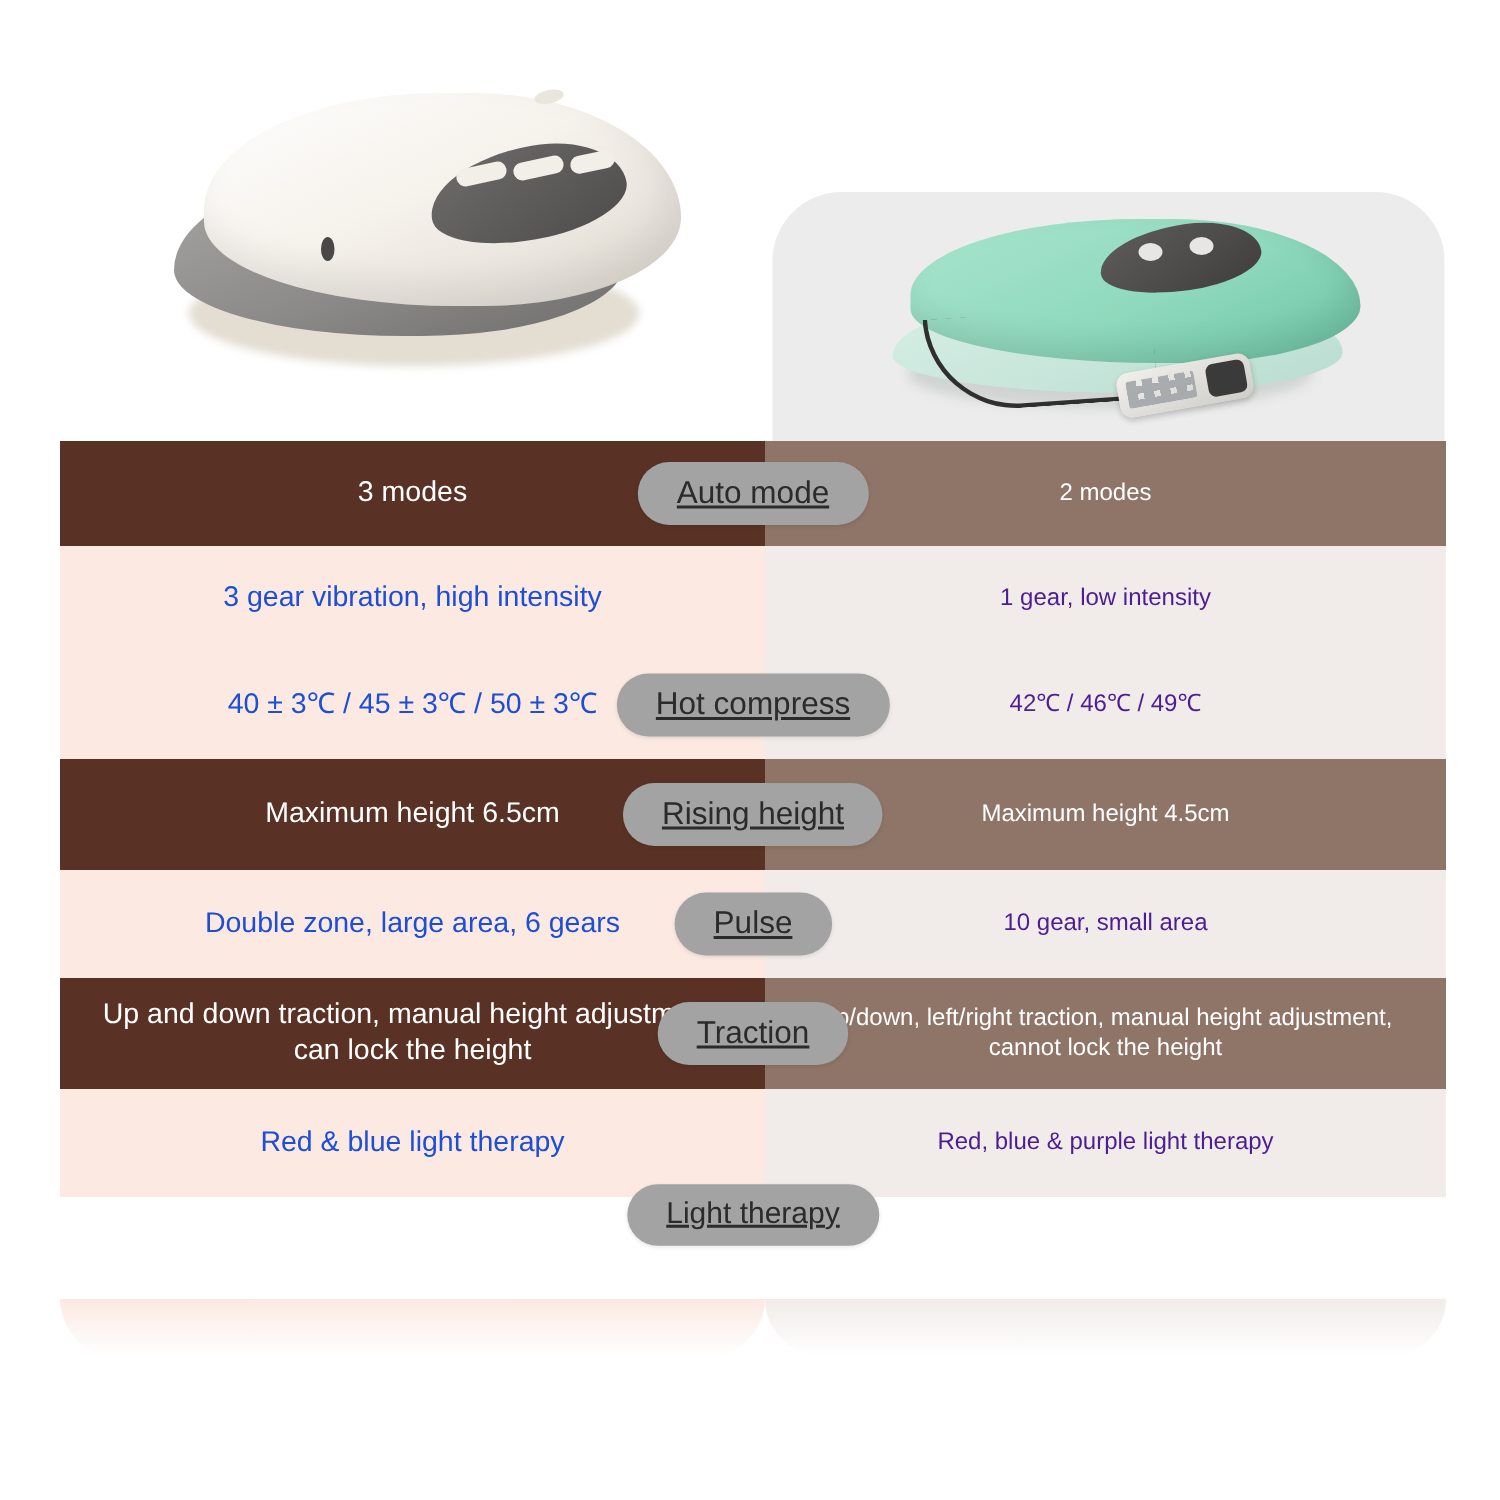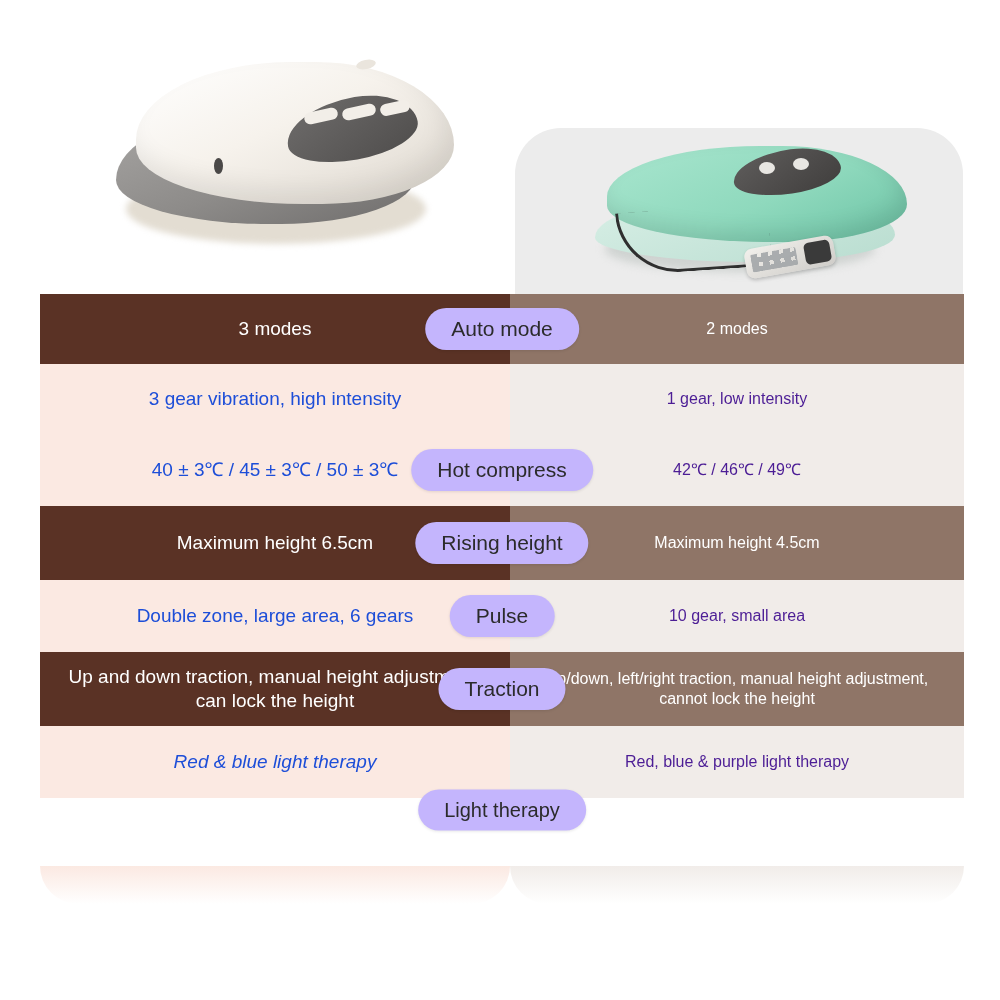--- a/index.html
+++ b/index.html
@@ -230,33 +230,34 @@
   .r-h70 .cell { height: 70px; }
   .r-h72 .cell { height: 72px; }
   .r-h74 .cell { height: 74px; }
 
   
   .pill {
     position: absolute;
     left: 50%;
     top: 50%;
     transform: translate(-50%, -50%);
-    background: #c4b5fd;
+    background: #a3a3a3;
     border-radius: 26px;
     padding: 9px 26px;
     font-size: 21px;
     color: #2b2b2b;
     white-space: nowrap;
     box-shadow: 0 1px 3px rgba(0,0,0,.10);
     z-index: 5;
+    text-decoration: underline;
   }
   .pill.small { font-size: 20px; margin-top: 48px; }
 
   
-  .trow.last .cell.left  { border-radius: 0 0 0 0; font-style: italic; }
+  .trow.last .cell.left  { border-radius: 0 0 0 0; }
 
   
   .bottom-fade {
     position: absolute;
     left: 0; top: 866px;
     width: 1000px; height: 134px;
     background: #ffffff;
   }
   .bottom-fade .lgrad {
     position: absolute;

